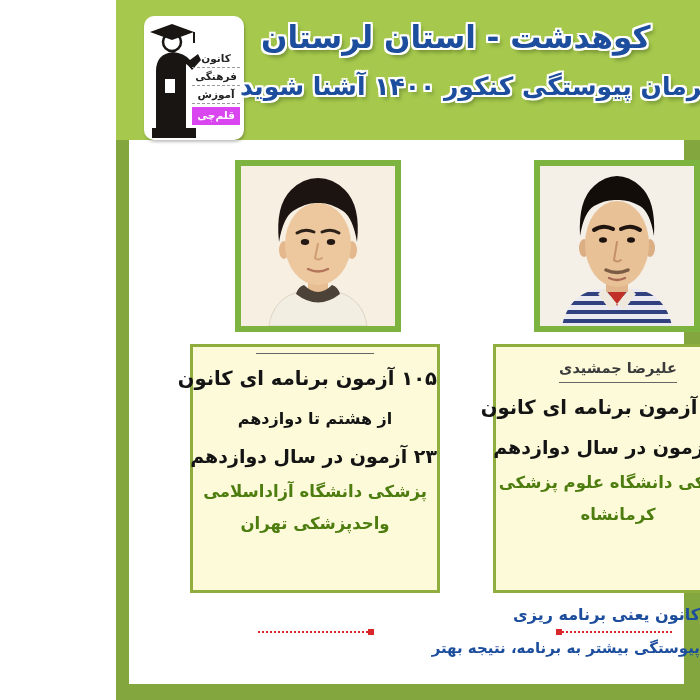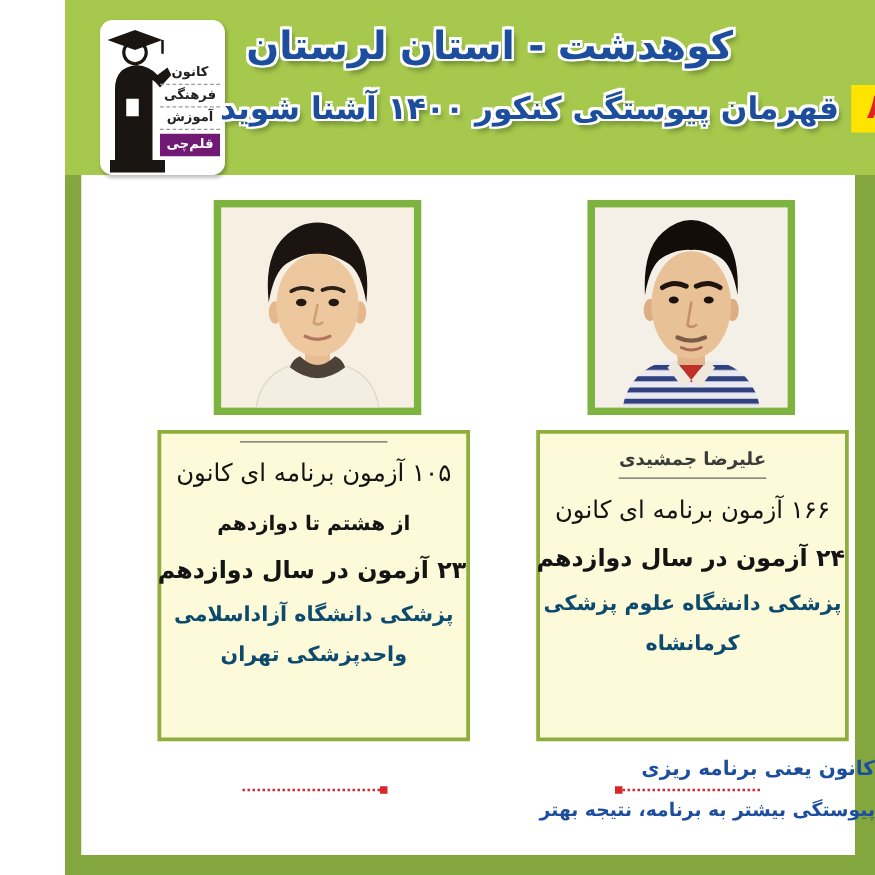--- a/index.html
+++ b/index.html
@@ -1,35 +1,35 @@
 <!DOCTYPE html>
 <html dir="rtl" lang="fa"><head>
 <meta charset="utf-8">
 <style>
   html,body{margin:0;padding:0;}
   body{
     width:700px;height:700px;
     font-family:"DejaVu Sans",sans-serif;
     background:#ffffff;
   }
-  .page{position:relative;width:648px;height:700px;background:#ffffff;overflow:hidden;}
+  .page{position:relative;width:584px;height:700px;background:#ffffff;overflow:hidden;}
 
   
   .header{position:absolute;left:0;top:0;width:700px;height:140px;background:#a6c94d;}
   .frame-left{position:absolute;left:0;top:140px;bottom:0;width:13px;background:#83a73e;}
   .frame-right{position:absolute;right:0;top:140px;bottom:0;width:16px;background:#83a73e;}
   .frame-bottom{position:absolute;left:0;right:0;bottom:0;height:16px;background:#83a73e;}
 
   
   .logo{position:absolute;left:28px;top:16px;width:100px;height:124px;background:#ffffff;
         border-radius:10px;box-shadow:1px 2px 3px rgba(0,0,0,.25);}
   .logo-figure{position:absolute;left:0;top:0;width:58px;height:124px;}
   .logo-words{position:absolute;right:4px;top:34px;width:48px;text-align:center;}
   .logo-word{font-size:10.5px;font-weight:bold;color:#222;padding:2px 0 3px;border-bottom:1px dashed #9a9a9a;white-space:nowrap;}
-  .logo-brand{margin-top:3px;background:#701a75;color:#fff;font-size:10.5px;font-weight:bold;padding:2px 0 4px;white-space:nowrap;}
+  .logo-brand{margin-top:3px;background:#d946ef;color:#fff;font-size:10.5px;font-weight:bold;padding:2px 0 4px;white-space:nowrap;}
 
   
   .header-text{position:absolute;left:145px;right:22px;top:20px;text-align:left;}
   .outline{
     color:#1d4e9d;font-weight:bold;
     text-shadow:
       -2px -2px 0 #fff, 2px -2px 0 #fff, -2px 2px 0 #fff, 2px 2px 0 #fff,
       -2px 0 0 #fff, 2px 0 0 #fff, 0 -2px 0 #fff, 0 2px 0 #fff,
       3px 4px 4px rgba(40,60,20,.45);
   }
@@ -45,24 +45,24 @@
   .photo-right{left:418px;}
   .photo svg{display:block;width:100%;height:100%;}
 
   
   .card{position:absolute;top:344px;width:244px;height:243px;background:#fdfada;
         border:3px solid #8fae3e;text-align:center;}
   .card-left{left:74px;}
   .card-right{left:377px;}
   .name{margin-top:13px;font-size:14.5px;font-weight:bold;color:#3b3b3b;white-space:nowrap;}
   .rule{width:118px;height:0;border-bottom:1.5px solid #666;margin:6px auto 0;}
-  .total{margin-top:13px;font-size:19.5px;font-weight:normal;color:#141414;white-space:nowrap;}
+  .total{margin-top:13px;font-size:19.5px;font-weight:bold;color:#141414;white-space:nowrap;}
   .range{margin-top:19px;font-size:16px;font-weight:bold;color:#141414;white-space:nowrap;}
   .lastyear{margin-top:17px;font-size:19px;font-weight:bold;color:#141414;white-space:nowrap;}
-  .major{margin-top:15px;font-size:16.5px;font-weight:bold;color:#0c4a6e;white-space:nowrap;}
+  .major{margin-top:15px;font-size:16.5px;font-weight:bold;color:#4d7c0f;white-space:nowrap;}
   .major.second{margin-top:13px;}
 
   
   .f1{position:absolute;top:605px;left:0;right:0;text-align:right;
       font-size:16px;font-weight:bold;color:#1d4e9d;}
   .f2{position:absolute;top:639px;left:0;right:0;text-align:right;
       font-size:15px;font-weight:bold;color:#1d4e9d;}
   .dots{position:absolute;top:631px;width:114px;border-top:2.5px dotted #d9262b;}
   .dots::after{content:"";position:absolute;top:-4.5px;width:6px;height:6px;background:#d9262b;}
   .dots-left{left:142px;}

